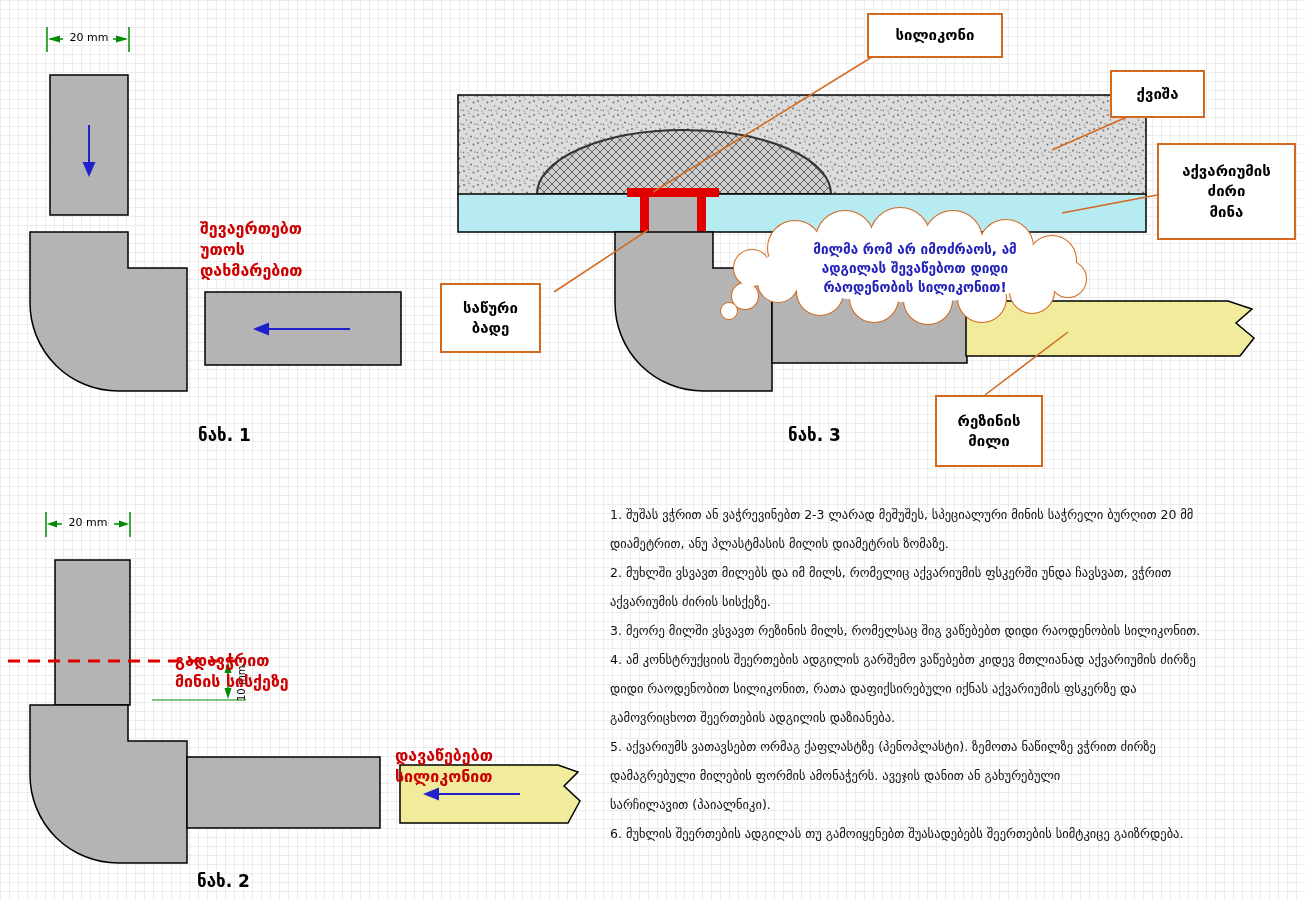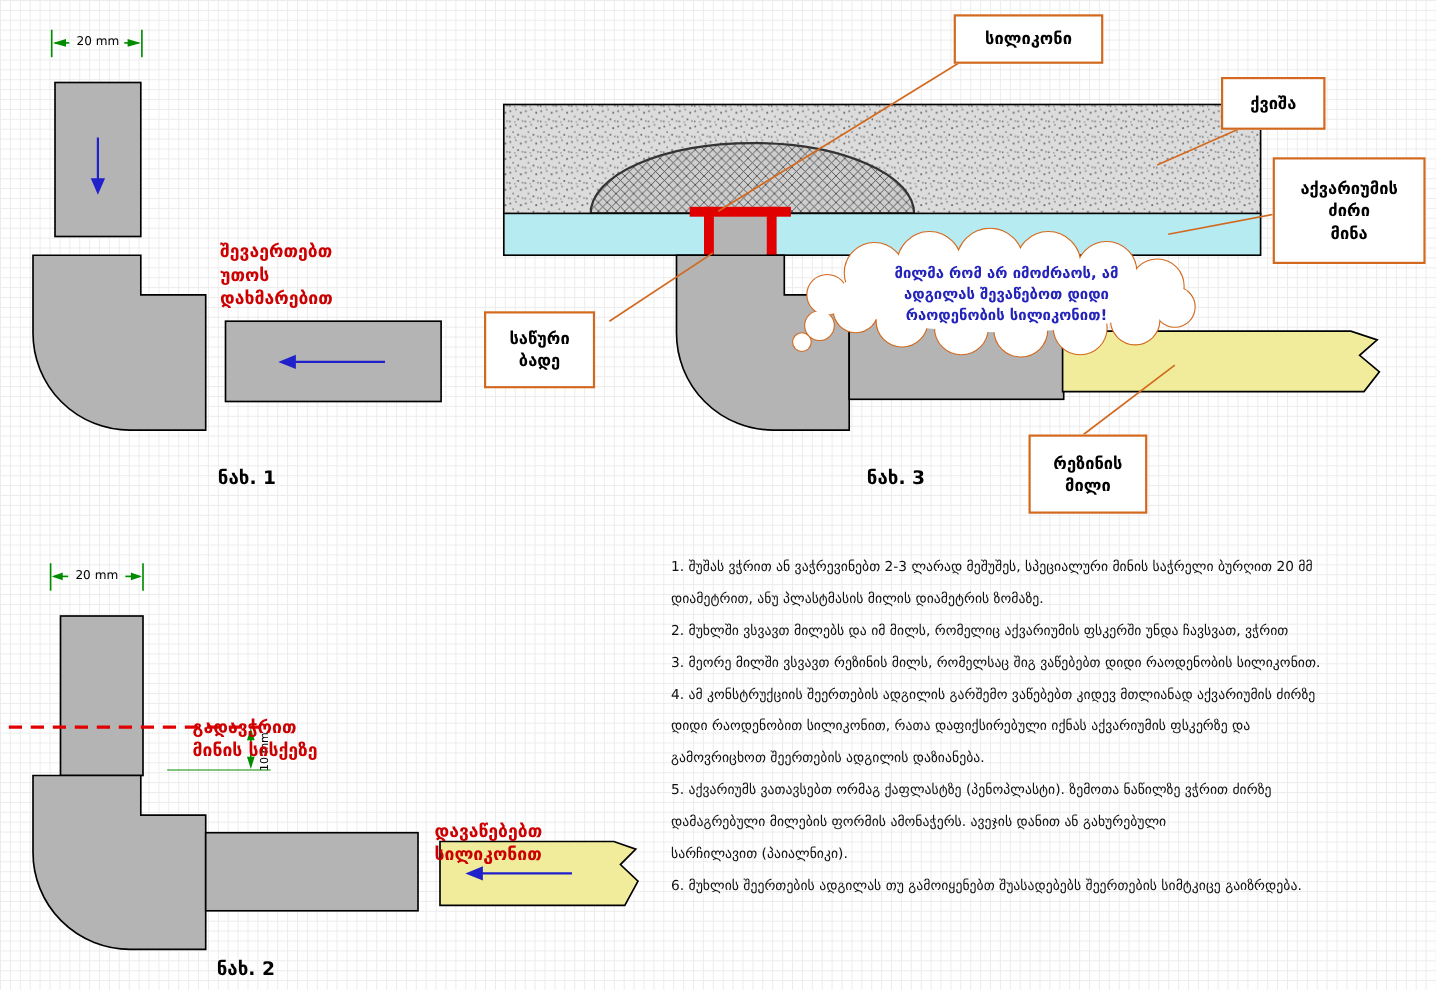--- a/index.html
+++ b/index.html
@@ -203,20 +203,21 @@
     <div>მილმა რომ არ იმოძრაოს, ამ</div>
     <div>ადგილას შევაწებოთ დიდი</div>
     <div>რაოდენობის სილიკონით!</div>
   </div>
   <div class="caption" style="left:788px;top:425px;">ნახ. 3</div>
 
   <div class="instr">
     <div class="instr-line">1. შუშას ვჭრით ან ვაჭრევინებთ 2-3 ლარად მეშუშეს, სპეციალური მინის საჭრელი ბურღით 20 მმ</div>
     <div class="instr-line">დიამეტრით, ანუ პლასტმასის მილის დიამეტრის ზომაზე.</div>
     <div class="instr-line">2. მუხლში ვსვავთ მილებს და იმ მილს, რომელიც აქვარიუმის ფსკერში უნდა ჩავსვათ, ვჭრით</div>
+    <div class="instr-line">აქვარიუმის ძირის სისქეზე.</div>
     <div class="instr-line">3. მეორე მილში ვსვავთ რეზინის მილს, რომელსაც შიგ ვაწებებთ დიდი რაოდენობის სილიკონით.</div>
     <div class="instr-line">4. ამ კონსტრუქციის შეერთების ადგილის გარშემო ვაწებებთ კიდევ მთლიანად აქვარიუმის ძირზე</div>
     <div class="instr-line">დიდი რაოდენობით სილიკონით, რათა დაფიქსირებული იქნას აქვარიუმის ფსკერზე და</div>
     <div class="instr-line">გამოვრიცხოთ შეერთების ადგილის დაზიანება.</div>
     <div class="instr-line">5. აქვარიუმს ვათავსებთ ორმაგ ქაფლასტზე (პენოპლასტი). ზემოთა ნაწილზე ვჭრით ძირზე</div>
     <div class="instr-line">დამაგრებული მილების ფორმის ამონაჭერს. ავეჯის დანით ან გახურებული</div>
     <div class="instr-line">სარჩილავით (პაიალნიკი).</div>
     <div class="instr-line">6. მუხლის შეერთების ადგილას თუ გამოიყენებთ შუასადებებს შეერთების სიმტკიცე გაიზრდება.</div>
   </div>
 

